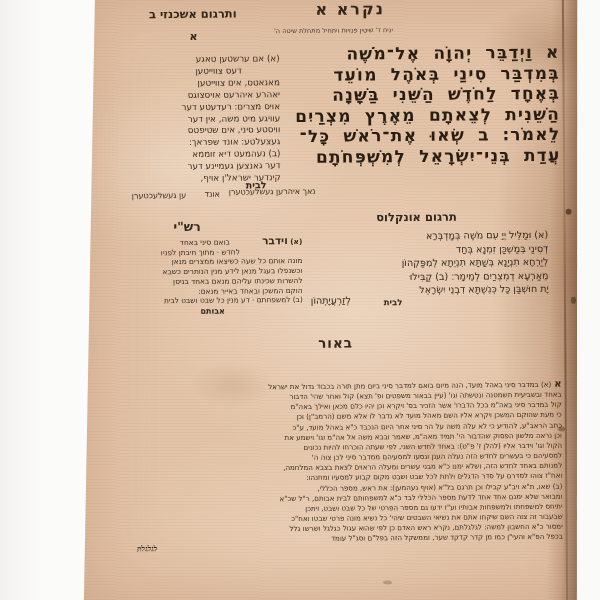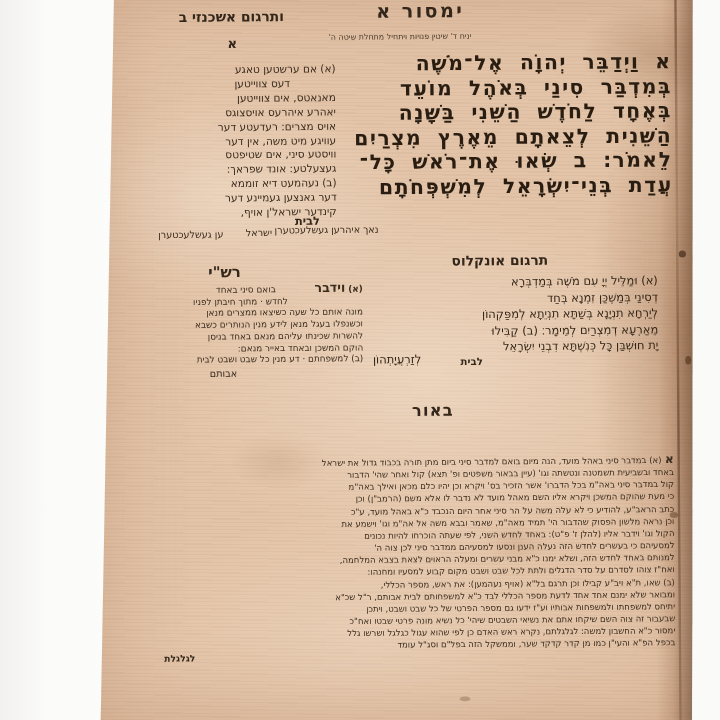--- a/index.html
+++ b/index.html
@@ -54,70 +54,70 @@
   .torah div:nth-child(5){margin-left:38px;}
   .torah div:nth-child(6){margin-left:52px;}
   .torah div{margin-right:auto;}
   .t-catch{left:157px;top:180px;font-size:9.5px;font-weight:bold;}
   
   .rashi-h{left:58px;top:219px;width:80px;text-align:center;font-size:12.5px;font-weight:bold;}
   .rashi{left:9px;top:237px;width:204px;font-size:7.4px;line-height:9.7px;text-align:justify;color:#3a2c1e;}
   .rashi .lead{font-size:10.5px;font-weight:bold;margin-left:30px;}
   .rashi .mk{font-size:7.4px;font-weight:bold;}
   .rashi .c{text-align:center;}
-  .r-catch{left:85px;top:307px;width:50px;text-align:left;font-size:8px;font-weight:normal;}
+  .r-catch{left:85px;top:307px;width:50px;text-align:right;font-size:8px;font-weight:bold;}
   
   .targ-h{left:195px;top:212px;width:265px;text-align:center;font-size:11.5px;font-weight:bold;}
   .targ{left:189px;top:231px;width:270px;text-align:right;font-size:9.6px;line-height:13.6px;color:#34271a;}
   .targ div{white-space:nowrap;}
   .targ div:nth-child(2){margin-left:0;padding-left:24px;}
   .tg-word{left:221px;top:296px;font-size:9.6px;}
   .tg-catch{left:294px;top:299px;font-size:8.5px;font-weight:bold;}
   
-  .biur-h{left:228px;top:336px;width:60px;text-align:right;font-size:13.5px;font-weight:bold;letter-spacing:1px;}
+  .biur-h{left:228px;top:336px;width:60px;text-align:left;font-size:13.5px;font-weight:bold;letter-spacing:1px;}
   .biur{left:12px;top:382px;width:459px;font-size:7.1px;line-height:10.15px;
     text-align:justify;color:#3a2c1e;}
   .biur .op{font-size:10px;font-weight:bold;padding-left:3px;}
-  .b-catch{left:45px;top:544px;font-size:7.6px;font-weight:bold;}
+  .b-catch{left:45px;top:544px;font-size:7.6px;font-weight:bold;font-family:Liberation Serif, serif;}
 </style>
 </head>
 <body>
 
 <div class="bg">
   <div class="page">
     <div class="gutter"></div>
     <div class="crease"></div>
     <div class="spot blot"></div>
     <div class="spot spot2"></div>
     <div class="spot spot3"></div>
     <div class="spot spot4"></div>
     <div class="spot spot5"></div>
 
     <div class="content">
 
       <div class="abs hdr-l">ותרגום אשכנזי ב</div>
-      <div class="abs hdr-r">ימסור א</div>
+      <div class="abs hdr-r">נקרא א</div>
       <div class="abs instr">יניח ד' שיטין פנויות ויתחיל מתחלת שיטה ה'</div>
       <div class="abs secletter">א</div>
 
       <div class="abs yid">
         <div>(א) אם ערשטען טאגע</div>
         <div class="ind">דעס צווייטען</div>
         <div>מאנאטס, אים צווייטען</div>
         <div>יאהרע איהרעס אויסצוגס</div>
         <div>אויס מצרים: רעדעטע דער</div>
         <div>עוויגע מיט משה, אין דער</div>
         <div>וויסטע סיני, אים שטיפטס</div>
         <div>געצעלטע: אונד שפראך:</div>
         <div>(ב) נעהמעט דיא זוממא</div>
         <div>דער גאנצען געמיינע דער</div>
         <div>קינדער ישראל'ן אויף,</div>
       </div>
       <div class="abs tail-a">נאך איהרען געשלעכטערן</div>
-      <div class="abs tail-b">ישראל</div>
+      <div class="abs tail-b">אונד</div>
       <div class="abs tail-c">ען געשלעכטערן</div>
 
       <div class="abs torah">
         <div>א וַיְדַבֵּר יְהוָֹה אֶל־מֹשֶׁה</div>
         <div>בְּמִדְבַּר סִינַי בְּאֹהֶל מוֹעֵד</div>
         <div>בְּאֶחָד לַחֹדֶשׁ הַשֵּׁנִי בַּשָּׁנָה</div>
         <div>הַשֵּׁנִית לְצֵאתָם מֵאֶרֶץ מִצְרַיִם</div>
         <div>לֵאמֹר׃ ב שְׂאוּ אֶת־רֹאשׁ כָּל־</div>
         <div>עֲדַת בְּנֵי־יִשְׂרָאֵל לְמִשְׁפְּחֹתָם</div>
       </div>

